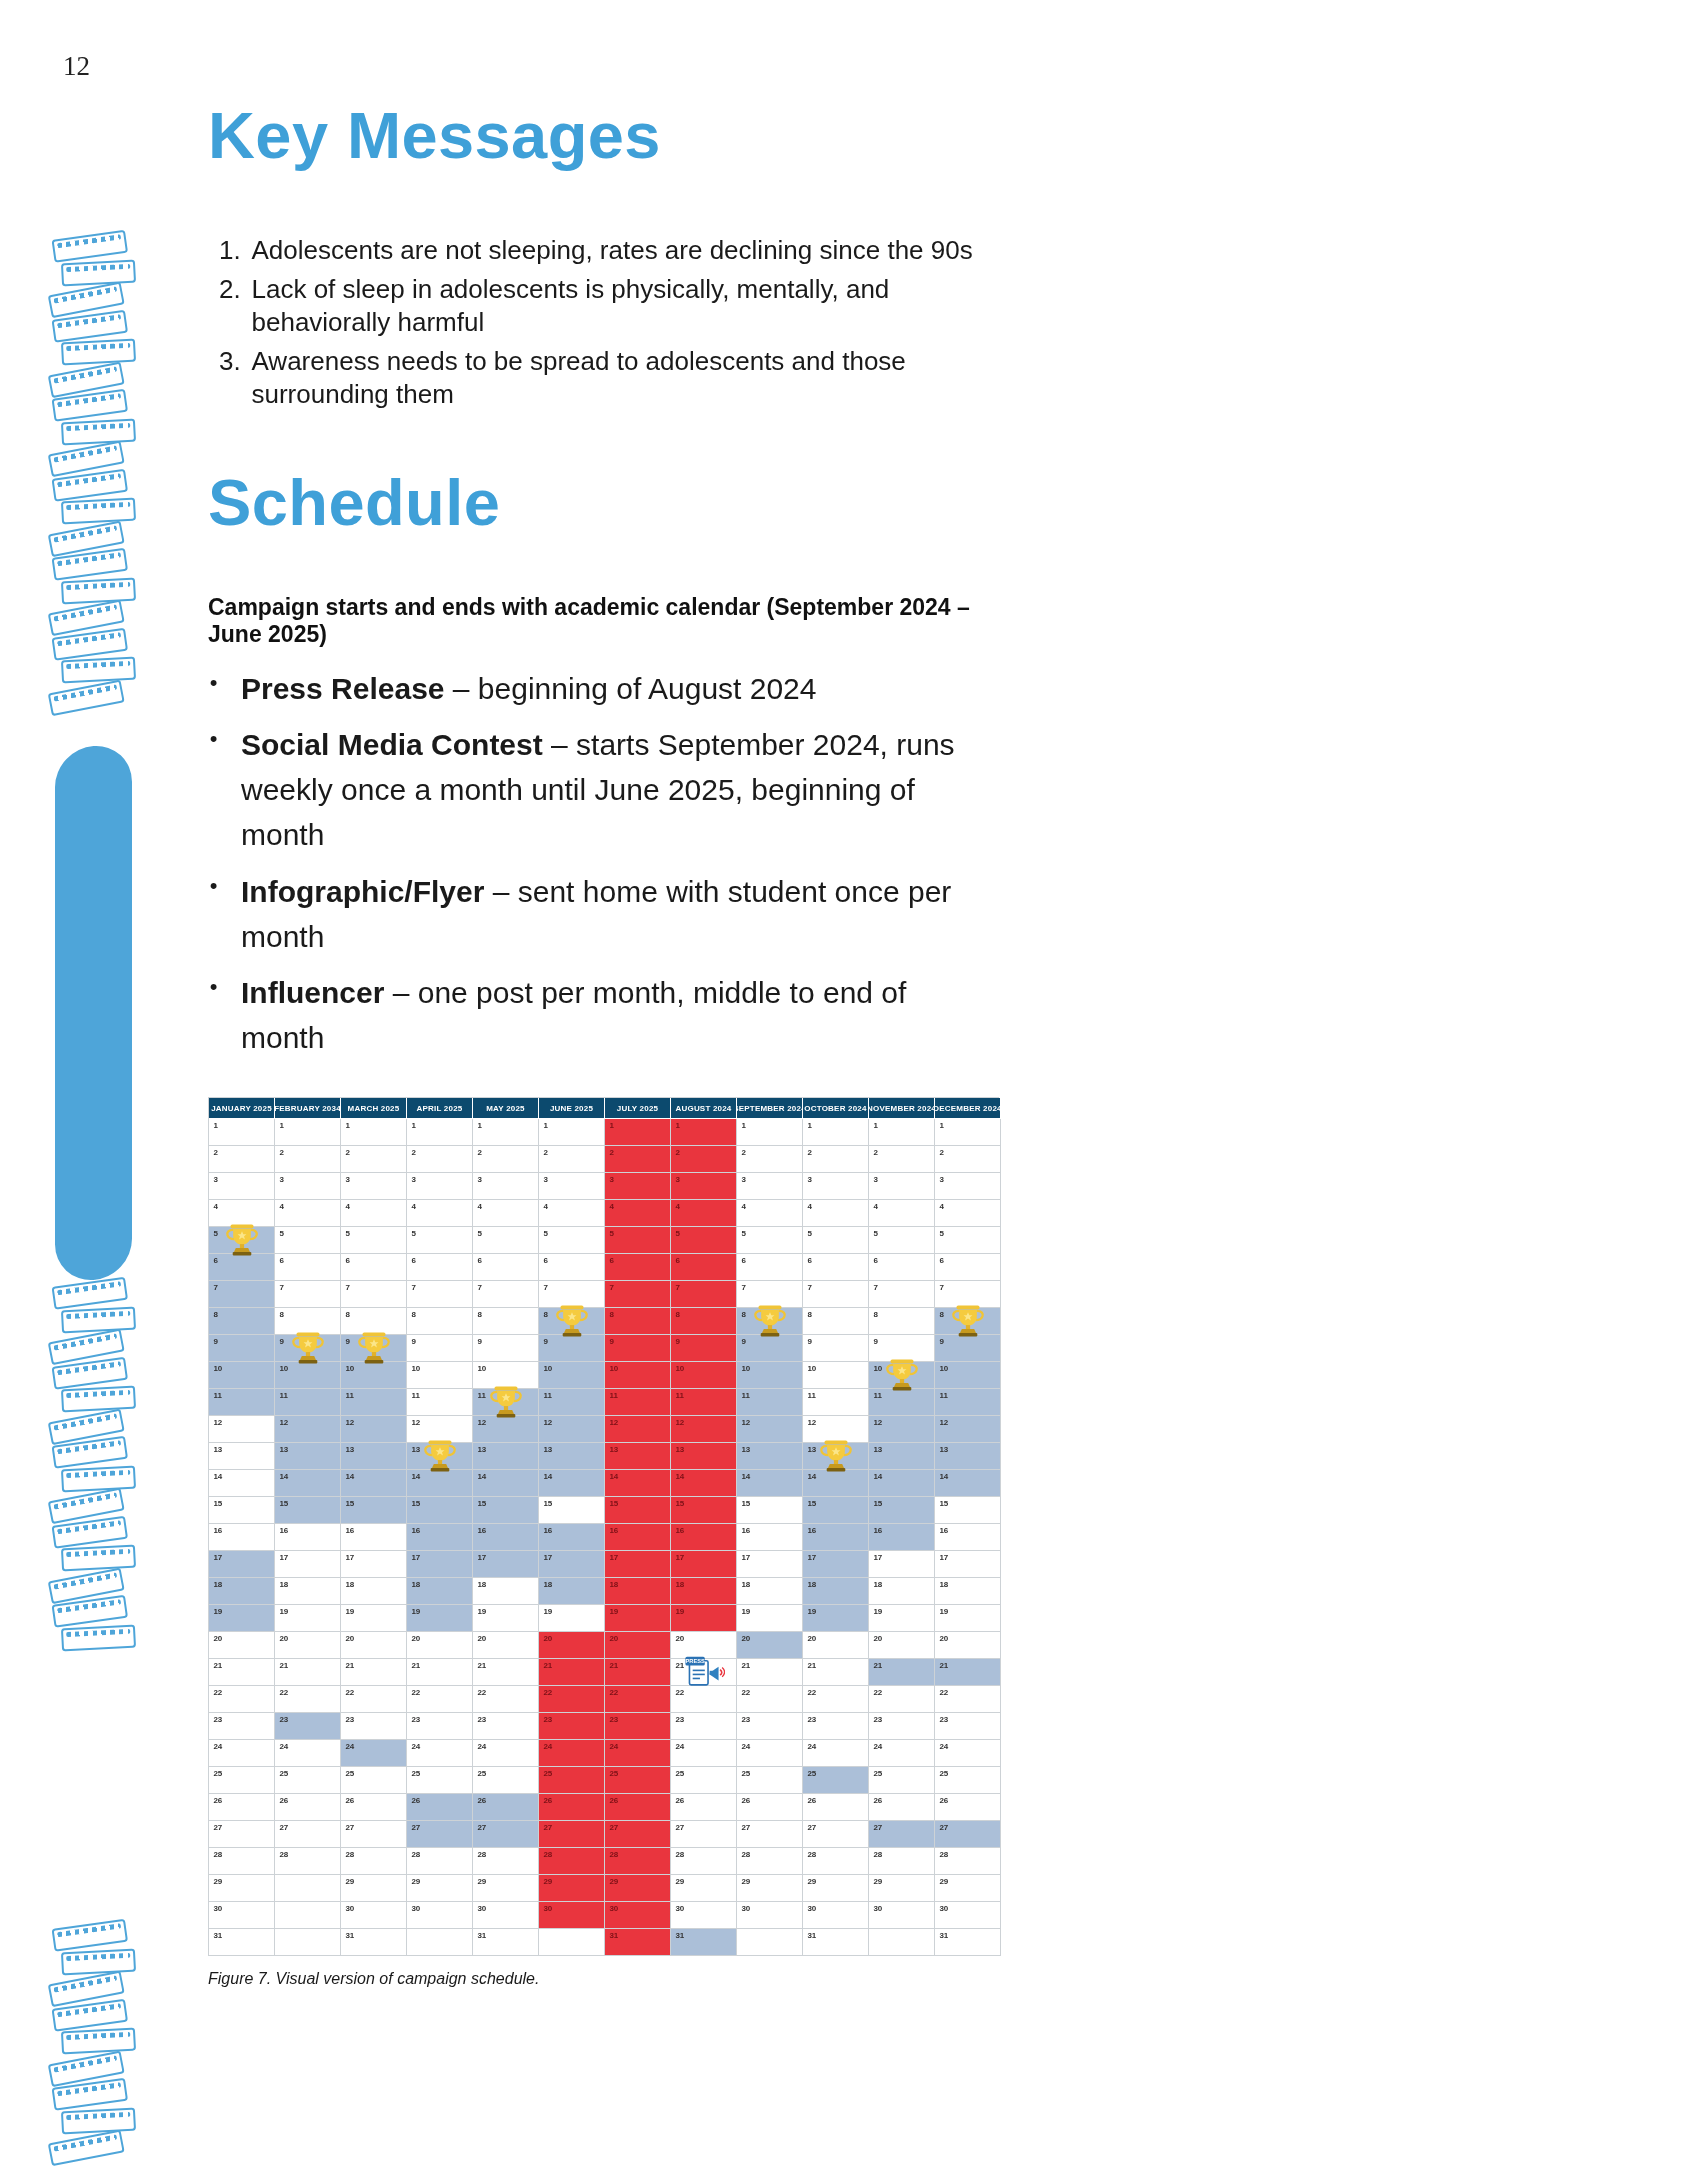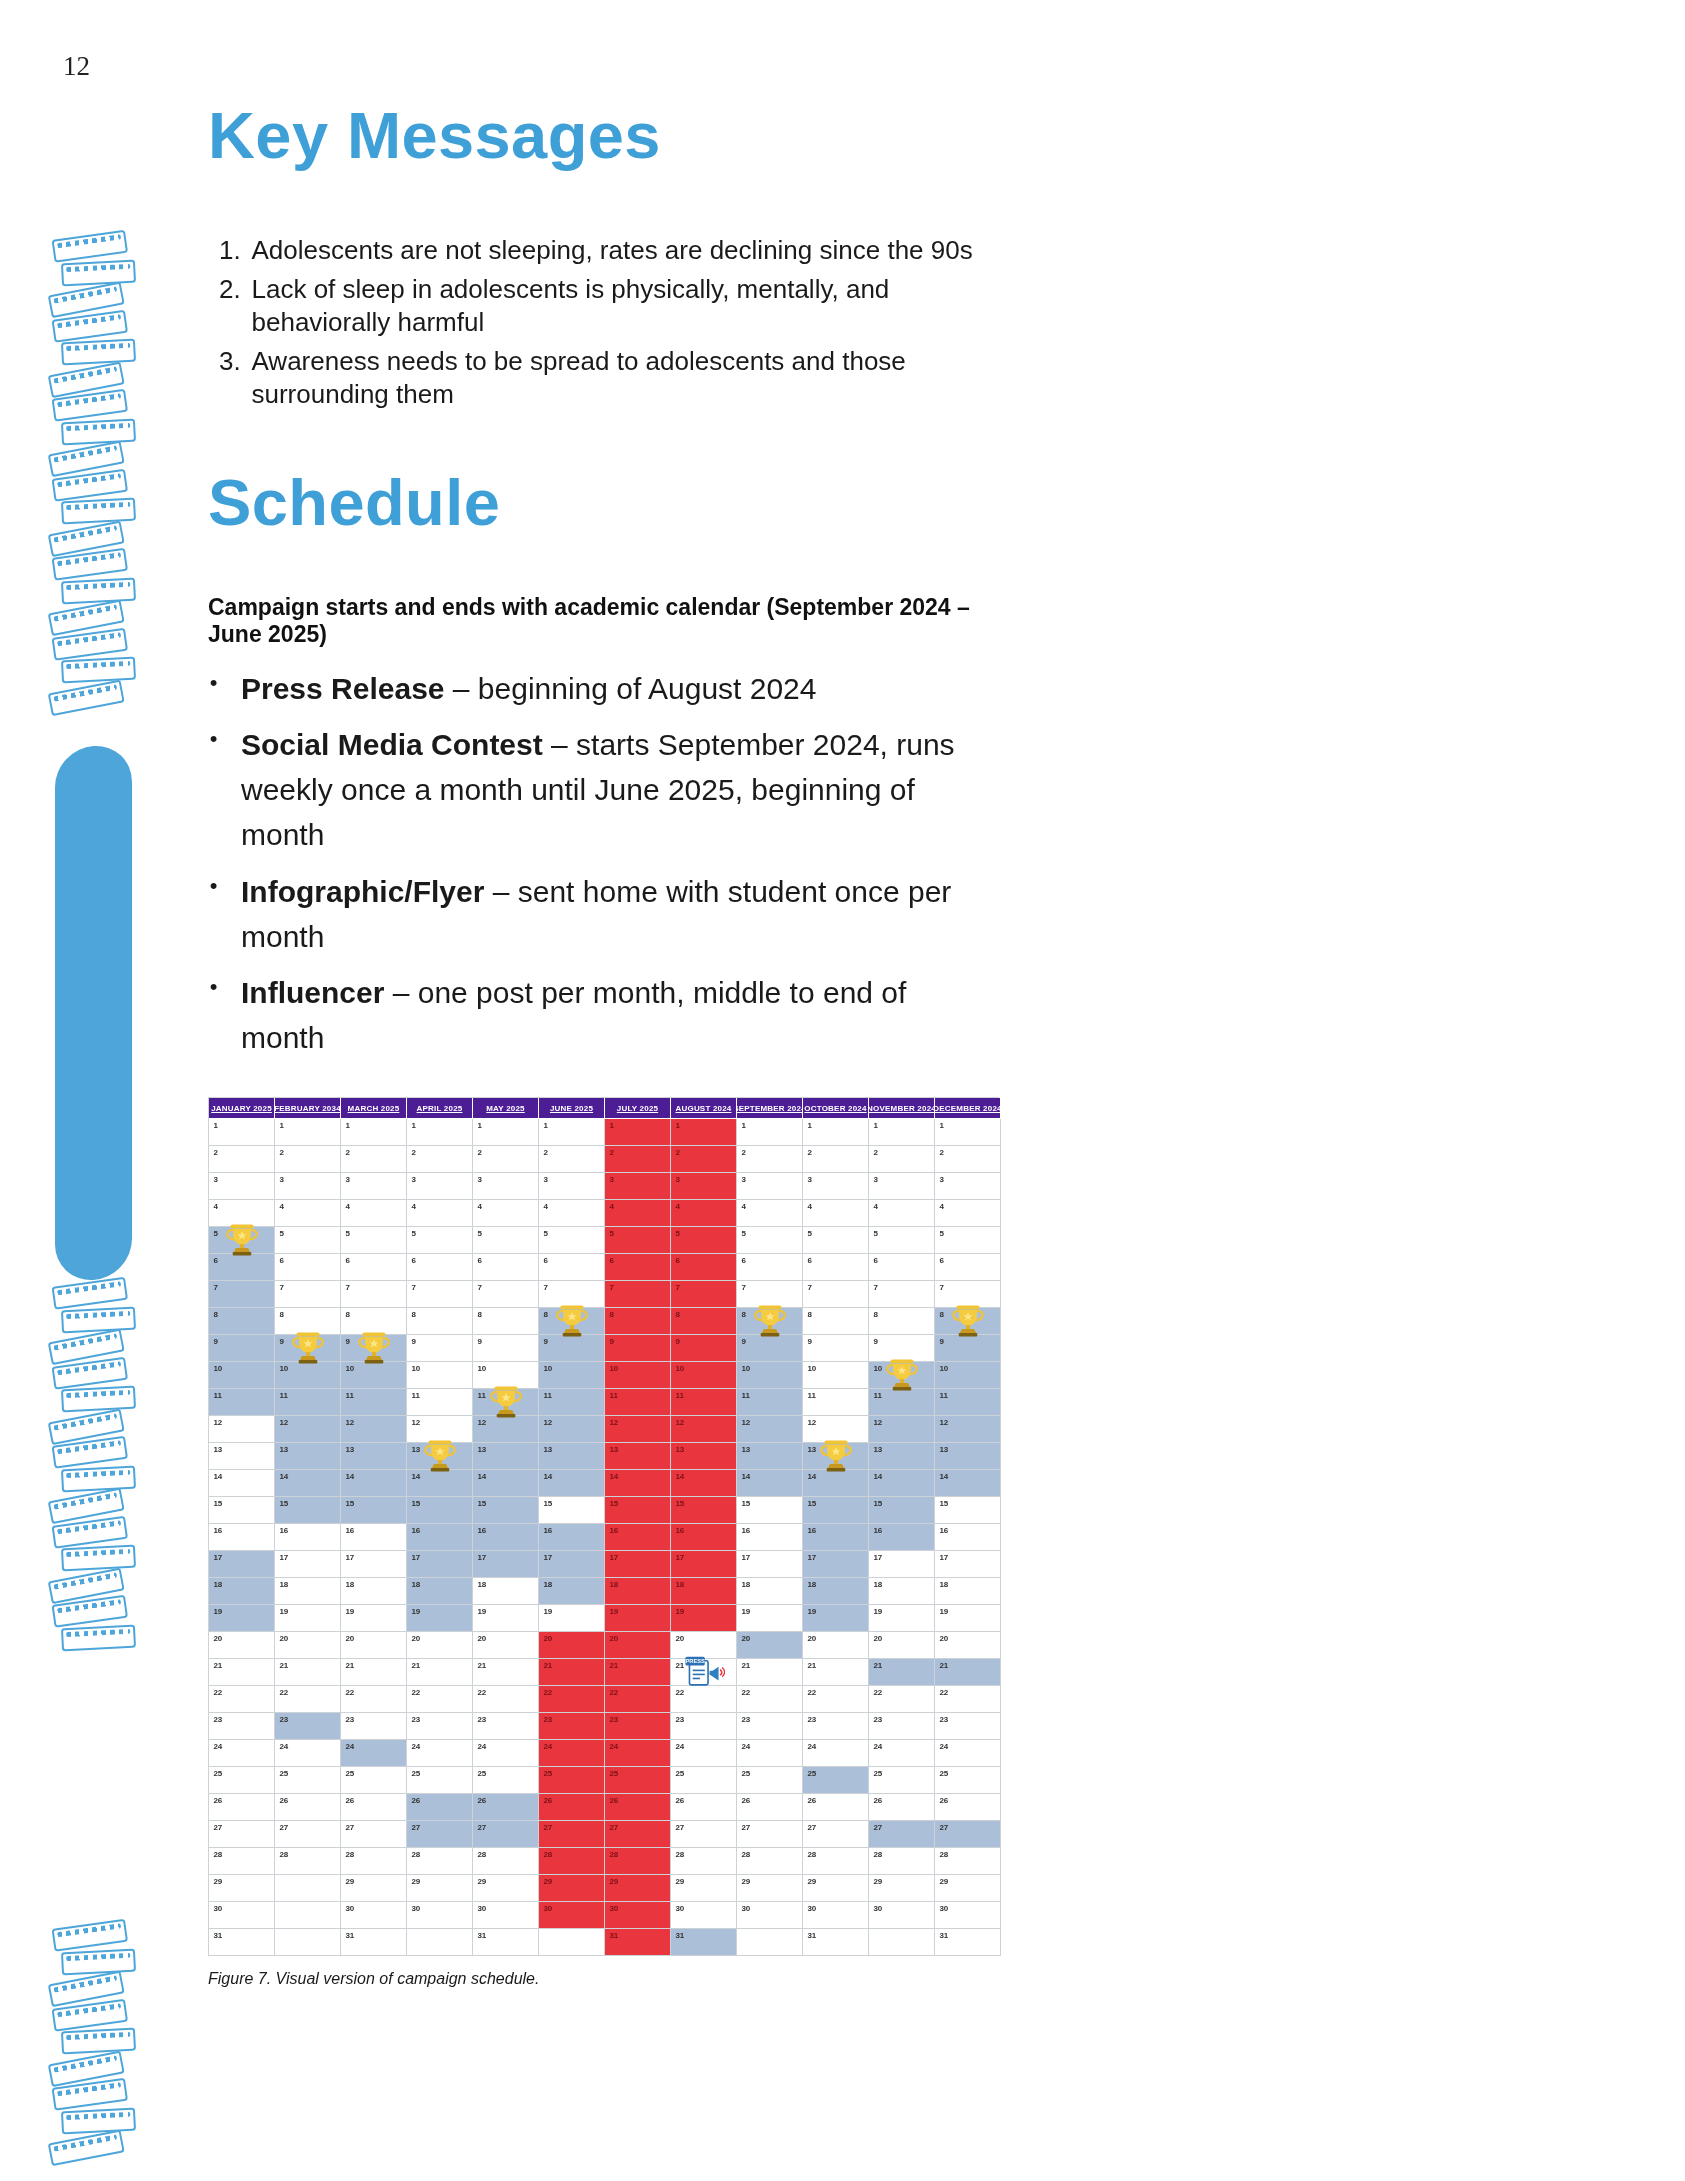--- a/index.html
+++ b/index.html
@@ -58,24 +58,24 @@
   }
   ul.bullets .lead { font-weight:bold; }
 
   
   .calendar {
     margin-top:37px; display:grid; grid-template-columns:repeat(12,66px);
     width:791px; border-left:0.9px solid #cdd2d6; border-top:0.9px solid #cdd2d6;
   }
   .cal-col { display:flex; flex-direction:column; }
   .cal-head {
-    height:21px; background:#4c1d95; color:#fff; font-size:8px; font-weight:bold;
+    height:21px; background:#0c4a6e; color:#fff; font-size:8px; font-weight:bold;
     display:flex; align-items:center; justify-content:center; letter-spacing:0.2px;
     border-right:0.9px solid #fff; border-bottom:0.9px solid #fff; text-align:center;
-    white-space:nowrap; overflow:hidden;text-decoration:underline;
+    white-space:nowrap; overflow:hidden;
   }
   .cal-cell {
     position:relative; height:27px; border-right:0.9px solid #cdd2d6;
     border-bottom:0.9px solid #cdd2d6; background:#fff;
   }
   .cal-cell .dnum {
     position:absolute; left:4.4px; top:1.8px; font-size:8px; color:#333; font-weight:bold;
   }
   .cal-cell.blue { background:#ABBFD8; }
   .cal-cell.red  { background:#E9353E; }

